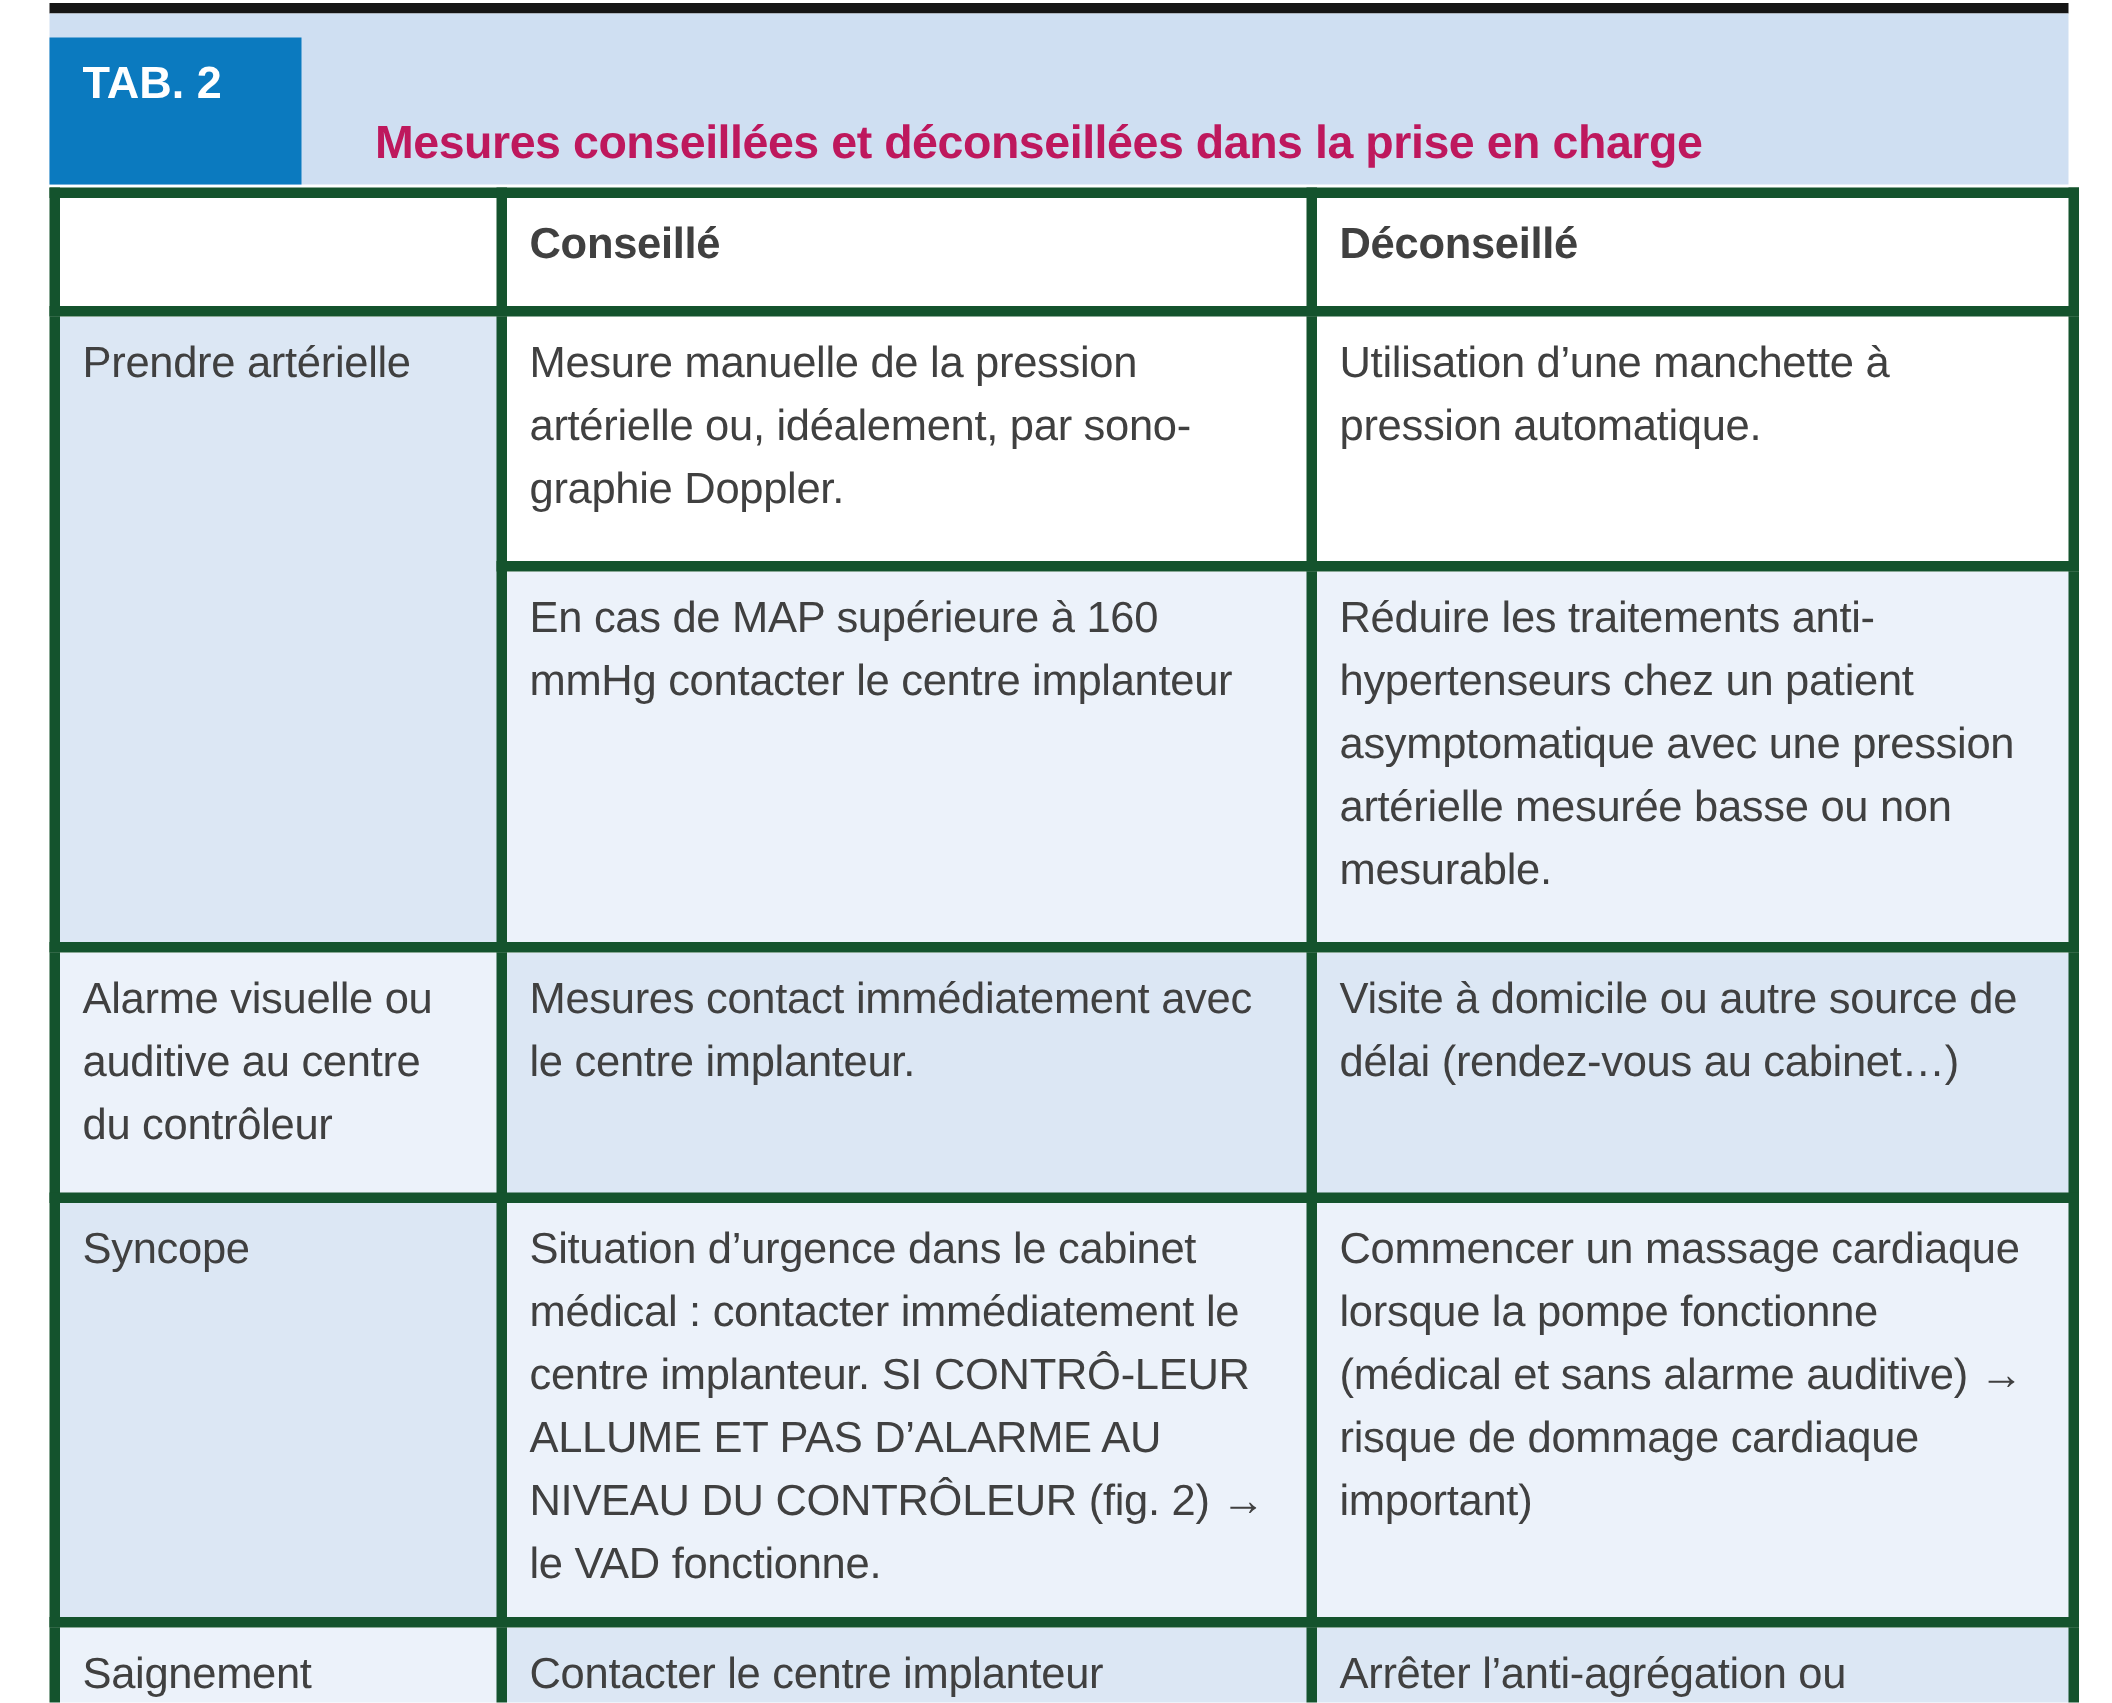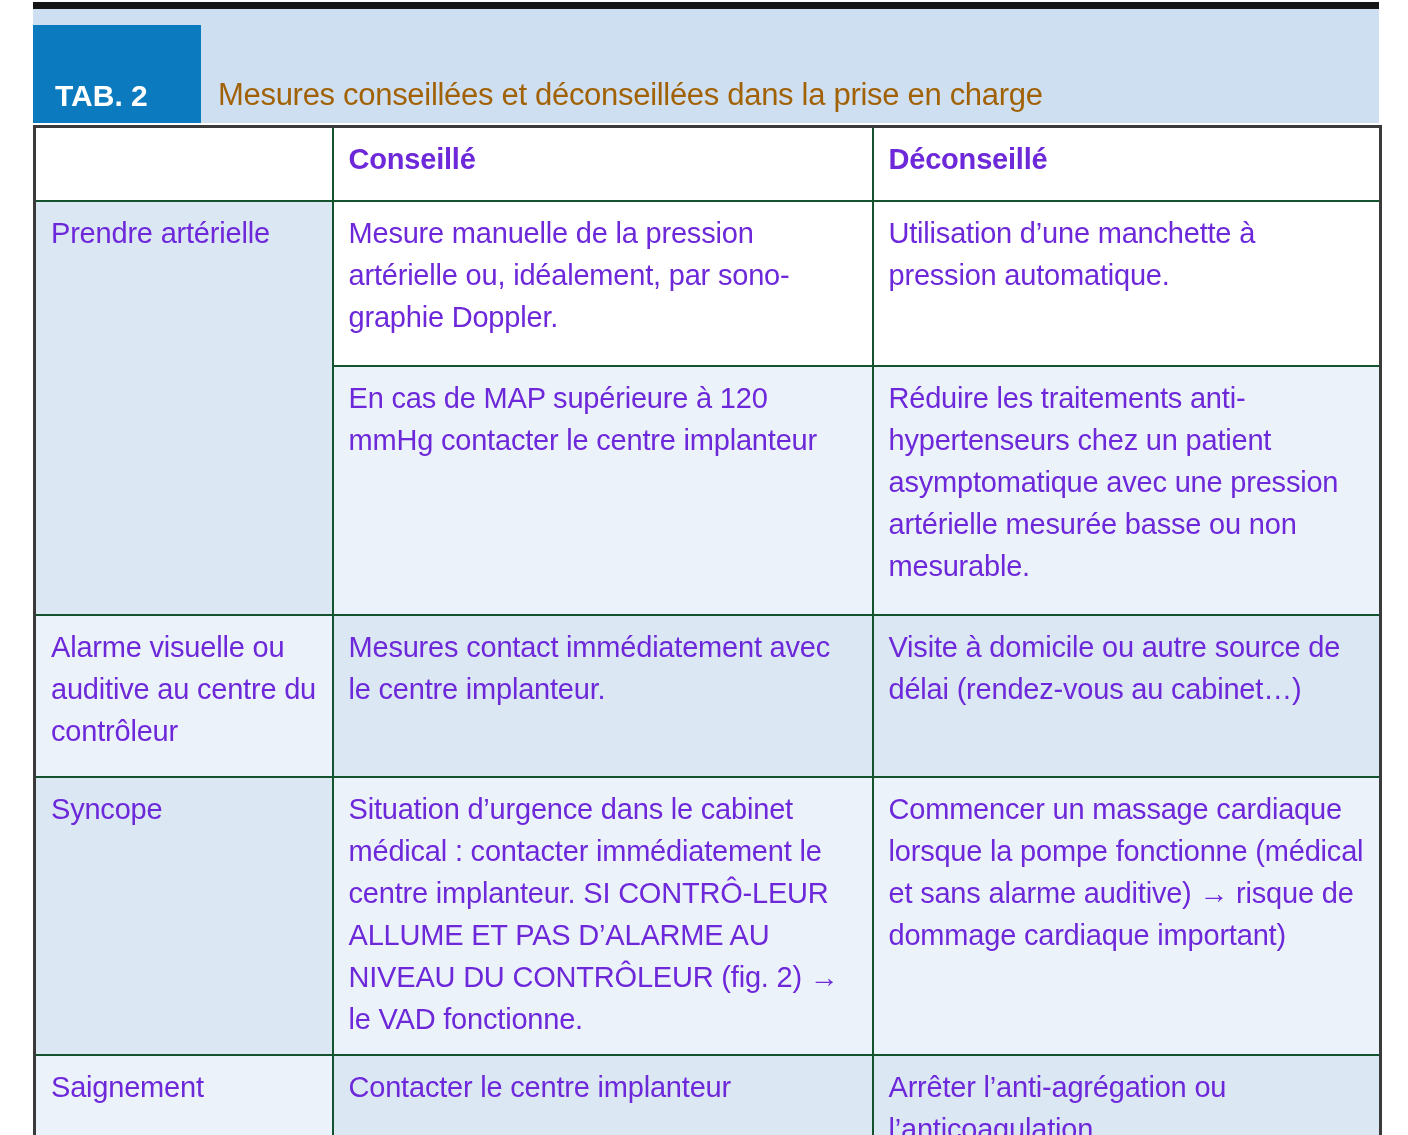--- a/index.html
+++ b/index.html
@@ -26,60 +26,61 @@
     height: 114px;
     background: #cfdff2;
     display: flex;
     align-items: stretch;
   }
   .tab-box {
     width: 168px;
     flex: 0 0 168px;
     background: #0b7abf;
     display: flex;
-    align-items: flex-end;
+    align-items: flex-start;
     padding: 16px 0 12px 22px;
     box-sizing: border-box;
     margin-top: 16px;
   }
   .tab-box .tab-label {
     color: #ffffff;
     font-weight: 700;
     font-size: 30px;
     line-height: 30px;
     white-space: nowrap;
   }
   .band-title {
     display: flex;
     align-items: flex-end;
     padding: 0 10px 12px 17px;
-    font-weight: 400;
+    font-weight: 700;
     font-size: 31px;
     line-height: 32px;
-    color: #a16207;
+    color: #be185d;
     letter-spacing: -0.3px;
+    margin-left: 32px;
   }
   table.mesures {
     margin-top: 2px;
     width: 1346px;
     border-collapse: collapse;
     table-layout: fixed;
     border: 3px solid #3a3a3a;
   }
   table.mesures col.c-label { width: 298px; }
   table.mesures col.c-mid   { width: 540px; }
   table.mesures col.c-right { width: 508px; }
   table.mesures td {
-    border: 2px solid #14532d;
+    border: 7px solid #14532d;
     vertical-align: top;
     padding: 10px 12px 8px 15px;
     font-size: 29px;
     line-height: 42px;
     letter-spacing: -0.2px;
-    color: #6d28d9;
+    color: #404040;
     overflow: hidden;
   }
   td.head {
     font-weight: 700;
     font-size: 30px;
     height: 54px;
   }
   .bg-white  { background: #ffffff; }
   .bg-light  { background: #ecf2fa; }
   .bg-medium { background: #dce7f4; }
@@ -115,21 +116,21 @@
         <td class="bg-white head">Conseillé</td>
         <td class="bg-white head">Déconseillé</td>
       </tr>
 
       <tr class="r1a">
         <td class="bg-medium" rowspan="2">Prendre artérielle</td>
         <td class="bg-white">Mesure manuelle de la pression artérielle ou, idéalement, par sono-graphie Doppler.</td>
         <td class="bg-white">Utilisation d’une manchette à pression automatique.</td>
       </tr>
       <tr class="r1b">
-        <td class="bg-light">En cas de MAP supérieure à 120 mmHg contacter le centre implanteur</td>
+        <td class="bg-light">En cas de MAP supérieure à 160 mmHg contacter le centre implanteur</td>
         <td class="bg-light">Réduire les traitements anti-hypertenseurs chez un patient asymptomatique avec une pression artérielle mesurée basse ou non mesurable.</td>
       </tr>
 
       <tr class="r2">
         <td class="bg-light">Alarme visuelle ou auditive au centre du contrôleur</td>
         <td class="bg-medium">Mesures contact immédiatement avec le centre implanteur.</td>
         <td class="bg-medium">Visite à domicile ou autre source de délai (rendez-vous au cabinet…)</td>
       </tr>
 
       <tr class="r3">

